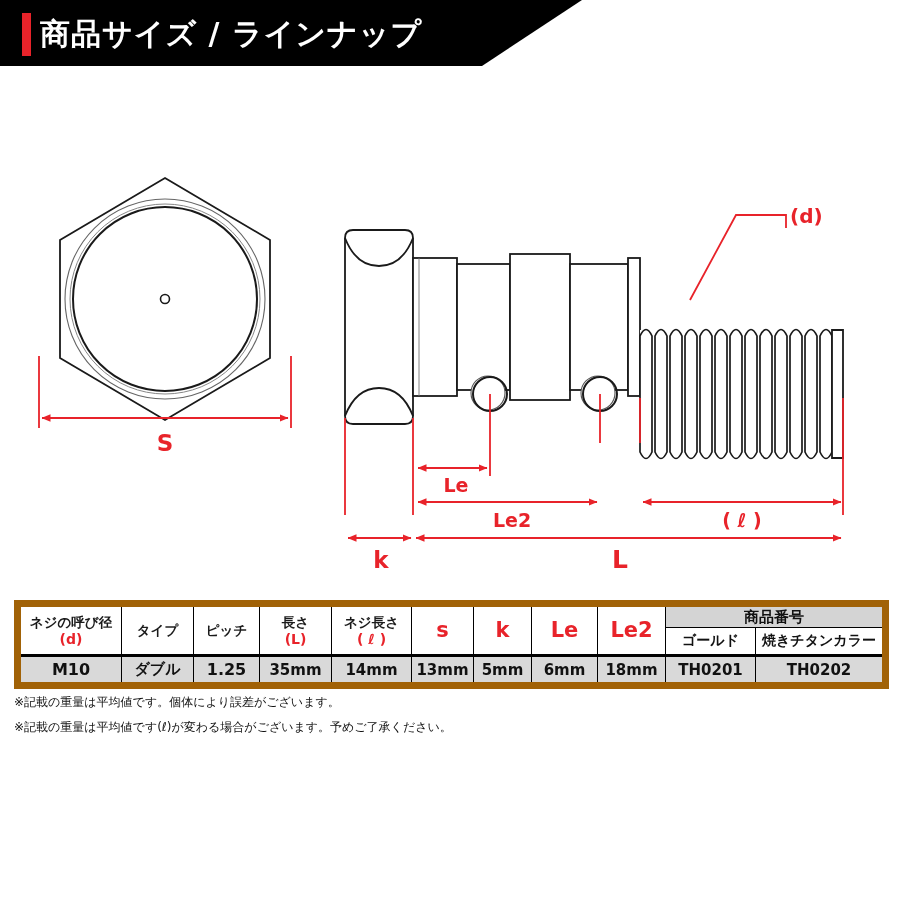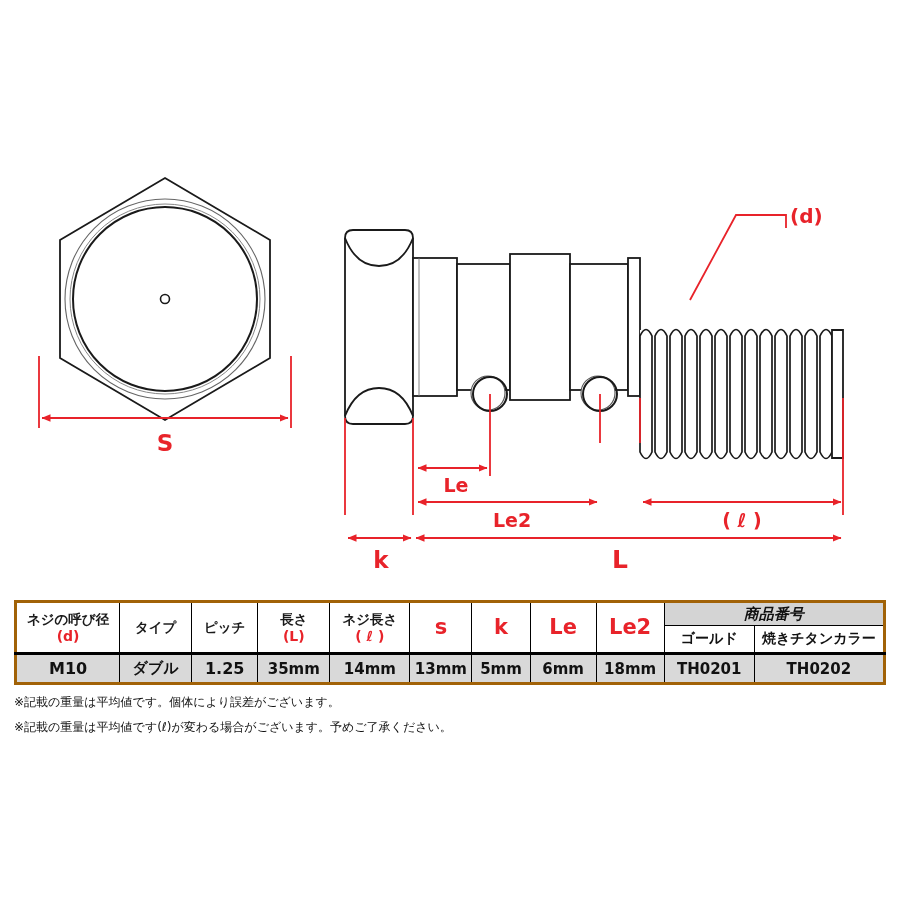--- a/index.html
+++ b/index.html
@@ -31,34 +31,34 @@
   
   #drawing { position: absolute; left: 0; top: 68px; width: 900px; height: 520px; }
   #drawing svg { display: block; }
 
   
   #spec-table-wrap { position: absolute; left: 14px; top: 600px; width: 872px; }
   table.spec {
     border-collapse: collapse;
     width: 872px;
     table-layout: fixed;
-    border: 3px solid #a16207;
+    border: 7px solid #a16207;
     background: #84cc16;
   }
   table.spec td, table.spec th {
     border: 1px solid #000;
     text-align: center;
     vertical-align: middle;
     padding: 0;
     font-family: "DejaVu Sans", "Liberation Sans", sans-serif;
   }
   .hdr-cell { background: #ffffff; height: 52px; font-size: 14px; font-weight: bold; color: #1a1a1a; line-height: 1.15; }
   .hdr-cell .sub-red { color: #e8232a; font-weight: bold; display:block; }
   .hdr-red { color: #e8232a; font-size: 21px; font-weight: bold; }
-  .hdr-group { background: #d4d4d4; height: 24px; font-size: 15px; font-weight: bold; color: #111; font-style: italic; }
+  .hdr-group { background: #d4d4d4; height: 24px; font-size: 15px; font-weight: bold; color: #111; }
   .hdr-sub { background: #ffffff; height: 28px; font-size: 14px; font-weight: bold; color: #111; margin-top: 12px; }
   .val-cell { background: #d9d9d9; height: 30px; font-size: 16px; font-weight: bold; color: #111; }
   .val-cell.small { font-size: 15px; }
   .thick-top { border-top: 3px solid #000 !important; }
   .jp-label { font-size: 13.5px; }
 
   
   #notes { position: absolute; left: 14px; top: 690px; width: 880px; }
   .note-line {
     font-size: 12px;
@@ -67,20 +67,27 @@
     white-space: nowrap;
     font-family: "DejaVu Sans", "Liberation Sans", sans-serif;
   }
   .note-line.red { color: #e8232a; font-weight: bold; }
 </style>
 </head>
 <body>
 
 <div id="page">
 
+  <div id="banner">
+    <svg id="banner-shape" width="900" height="68" viewBox="0 0 900 68">
+      <polygon points="0,0 582,0 482,66 0,66" fill="#000000"></polygon>
+    </svg>
+    <div id="banner-accent"></div>
+    <div id="banner-title">商品サイズ / ラインナップ</div>
+  </div>
 
   <div id="drawing">
     <svg width="900" height="520" viewBox="0 0 900 520">
 
       <defs>
         <marker id="arrR" markerWidth="9" markerHeight="9" refX="8.5" refY="4.5" orient="auto" markerUnits="userSpaceOnUse">
           <path d="M0,0.8 L9,4.5 L0,8.2 z" fill="#e8232a"></path>
         </marker>
         <marker id="arrL" markerWidth="9" markerHeight="9" refX="0.5" refY="4.5" orient="auto" markerUnits="userSpaceOnUse">
           <path d="M9,0.8 L0,4.5 L9,8.2 z" fill="#e8232a"></path>

